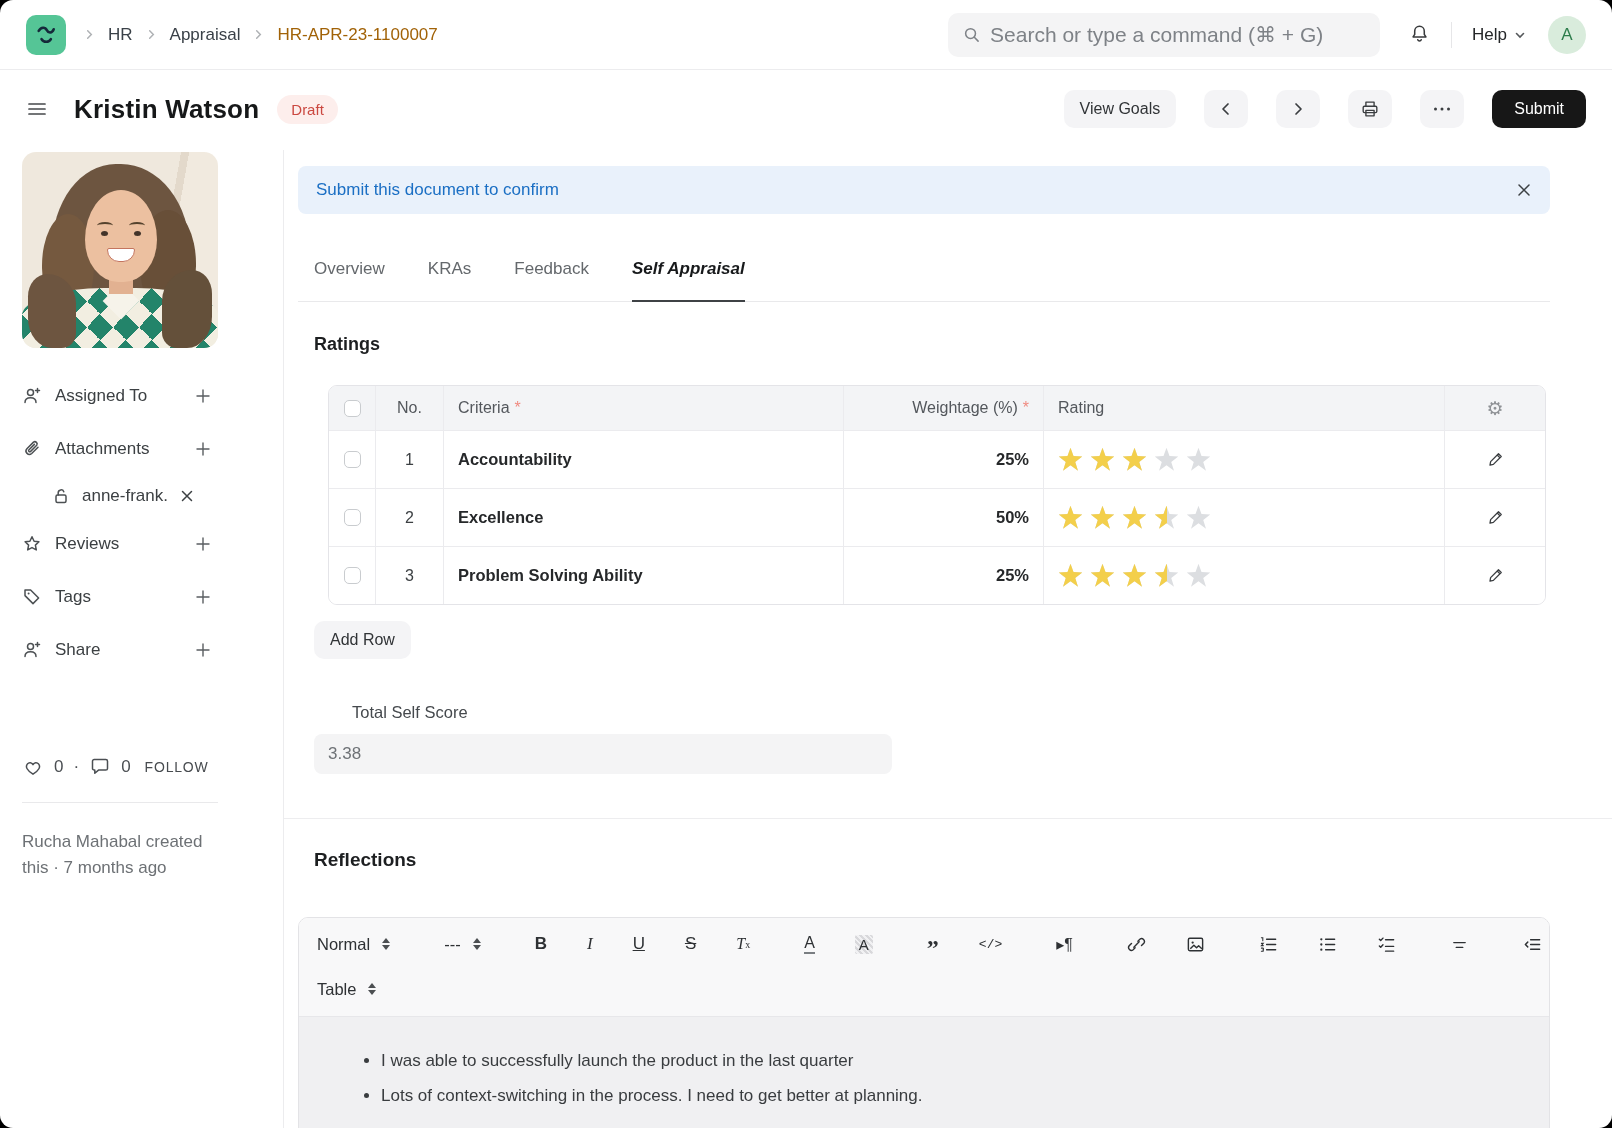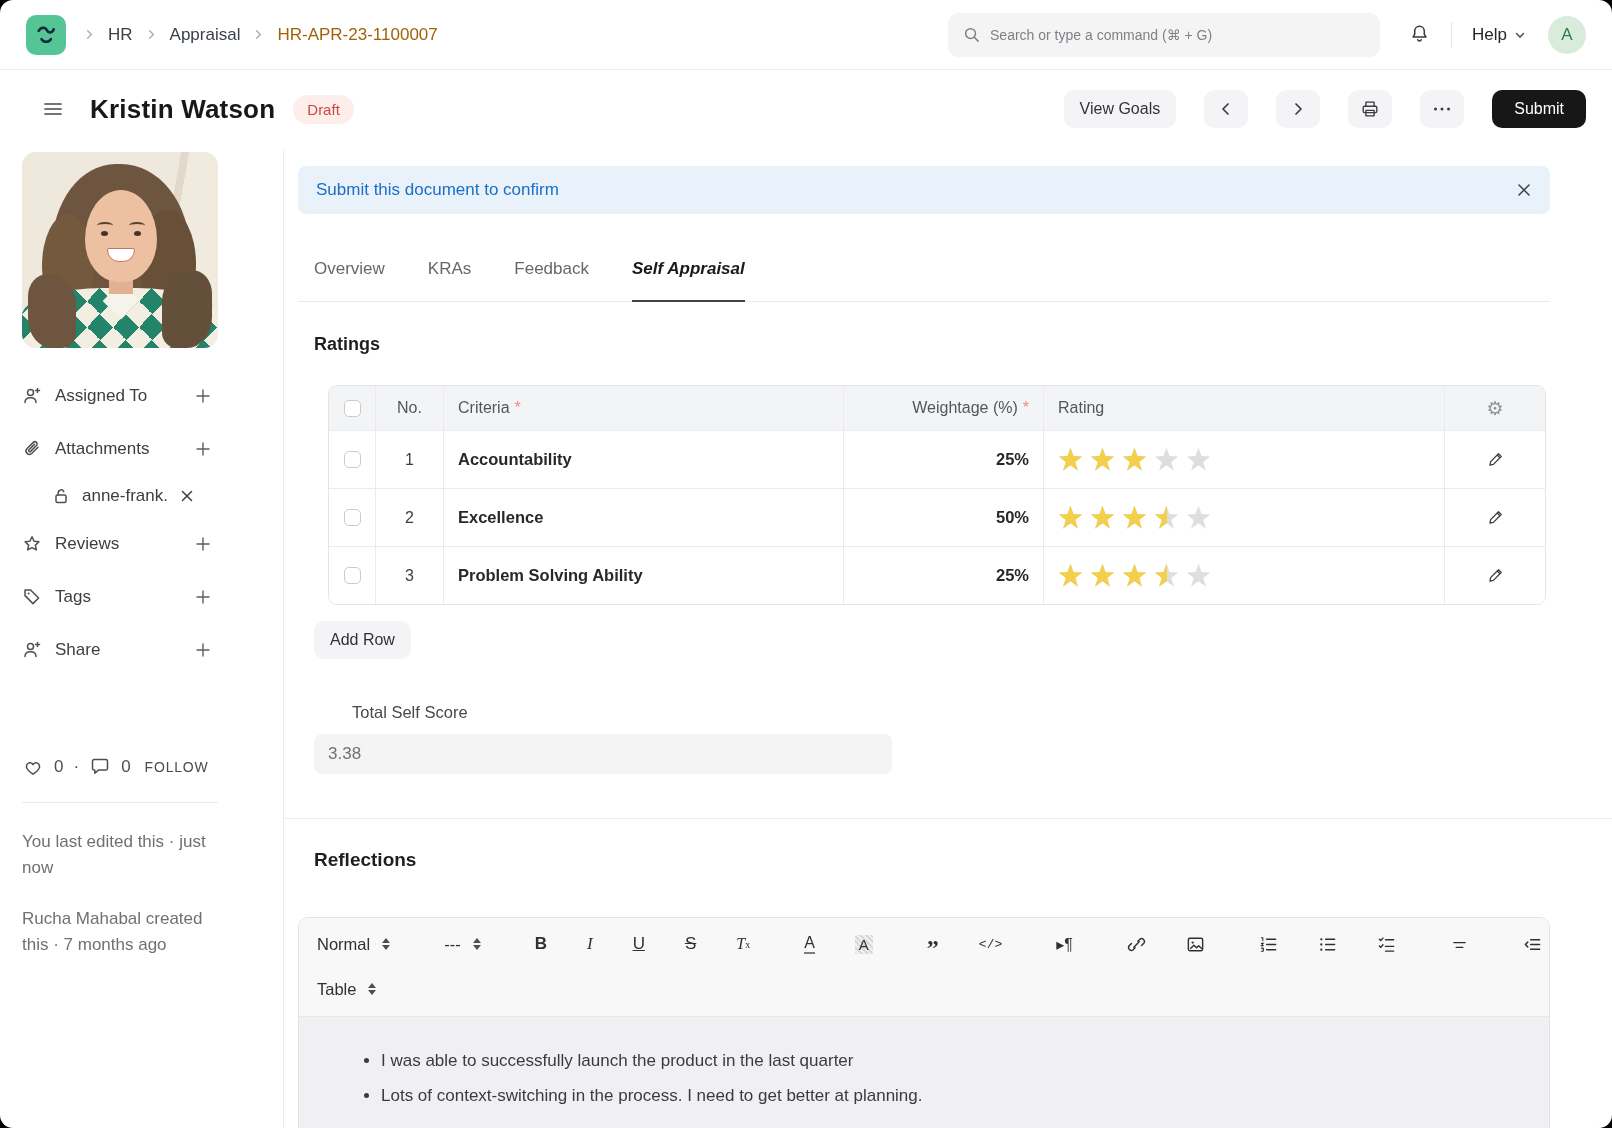--- a/index.html
+++ b/index.html
@@ -22,33 +22,33 @@
   
   .navbar{height:70px;display:flex;align-items:center;padding:0 26px;border-bottom:1px solid var(--border);}
   .logo{width:40px;height:40px;border-radius:10px;background:var(--brand-green,#55c596);
     display:flex;align-items:center;justify-content:center;flex:0 0 auto;}
   .breadcrumb{display:flex;align-items:center;margin-left:18px;font-size:17px;color:var(--text-mid);gap:13px;}
   .crumb{color:#3a4148;}
   .crumb.current{color:#a16207;}
   .chev{color:#b3b6b9;}
   .search{margin-left:auto;width:432px;height:44px;border-radius:10px;background:#f4f4f5;
     display:flex;align-items:center;padding:0 15px;gap:10px;}
-  .search input{border:0;background:transparent;outline:none;font-size:14px;color:#a16207;width:100%;
+  .search input{border:0;background:transparent;outline:none;font-size:21px;color:#a16207;width:100%;
     font-family:inherit;}
   .search input::placeholder{color:#7e8287;}
   .nav-right{display:flex;align-items:center;margin-left:28px;}
   .icon-btn{background:transparent;border:0;cursor:pointer;display:flex;align-items:center;}
   .nav-divider{width:1px;height:26px;background:#e6e6e8;margin:0 20px;}
   .help{display:flex;align-items:center;gap:7px;font-size:17px;color:#242628;cursor:pointer;}
   .avatar{width:38px;height:38px;border-radius:50%;background:var(--avatar-bg,#d9ecdc);
     color:var(--avatar-text,#2e7d4c);display:flex;align-items:center;justify-content:center;
     font-size:17px;font-weight:500;margin-left:22px;cursor:pointer;}
 
   
-  .page-header{display:flex;align-items:center;padding:20px 26px 22px 42px;}
+  .page-header{display:flex;align-items:center;padding:20px 26px 22px 26px;}
   .menu-btn{margin-right:26px;cursor:pointer;}
   .page-title{font-size:26px;font-weight:700;color:#161819;letter-spacing:.2px;}
   .badge-draft{margin-left:18px;background:var(--draft-bg,#fdeeec);color:var(--draft-text,#cb4840);
     font-size:15px;padding:6px 14px;border-radius:999px;}
   .header-actions{margin-left:auto;display:flex;align-items:center;gap:28px;}
   .btn{height:38px;border:0;border-radius:10px;background:var(--btn-bg);color:#303336;
     font-size:16px;padding:0 16px;cursor:pointer;display:flex;align-items:center;justify-content:center;
     font-family:inherit;}
   .btn.icon-only{width:44px;padding:0;}
   .btn.primary{background:var(--submit-bg,#171717);color:#fff;padding:0 22px;font-weight:500;}
@@ -389,21 +389,20 @@
           <svg width="22" height="22" viewBox="0 0 22 22" fill="none" stroke="#4b4f53" stroke-width="1.5" stroke-linejoin="round">
             <path d="M3.5 5.2c0-.9.8-1.7 1.7-1.7h11.6c.9 0 1.7.8 1.7 1.7v7.2c0 .9-.8 1.7-1.7 1.7H9.5l-3.7 3.2v-3.2H5.2c-.9 0-1.7-.8-1.7-1.7z"></path>
             </svg>
           </span>
         <span>0</span>
         <span class="follow">FOLLOW</span>
       </div>
 
       <div class="side-divider"></div>
 
-      <p class="side-note">You last edited this · just now</p>
       <p class="side-note">Rucha Mahabal created this · 7 months ago</p>
     </aside>
 
     <main class="main">
 
       <div class="banner">
         <span class="msg">Submit this document to confirm</span>
         <span class="close">
           <svg width="16" height="16" viewBox="0 0 16 16" fill="none" stroke="#3c4043" stroke-width="1.5" stroke-linecap="round">
               <path d="M3 3l10 10M13 3L3 13"></path>

